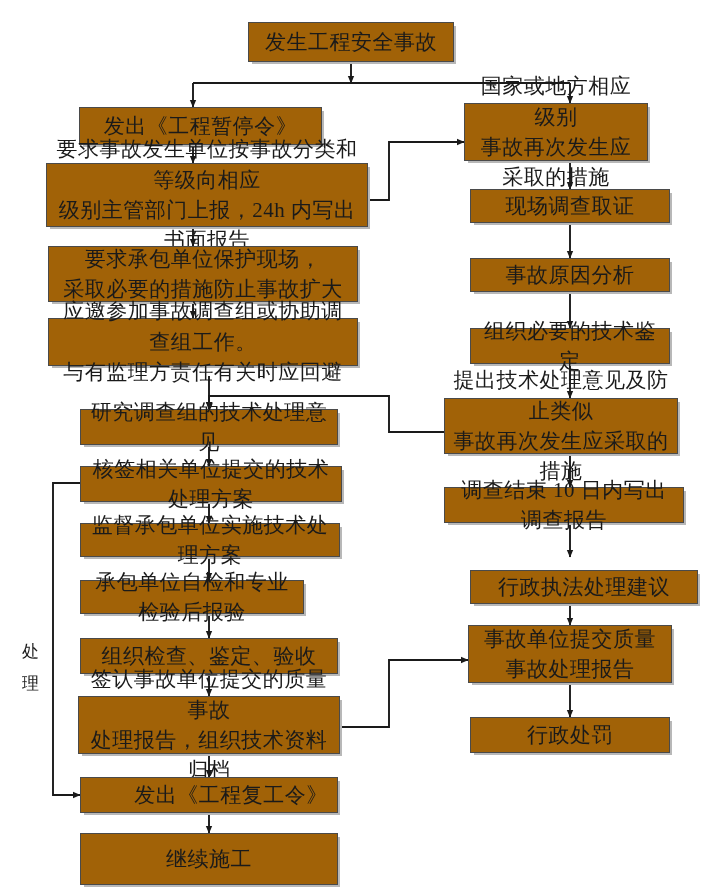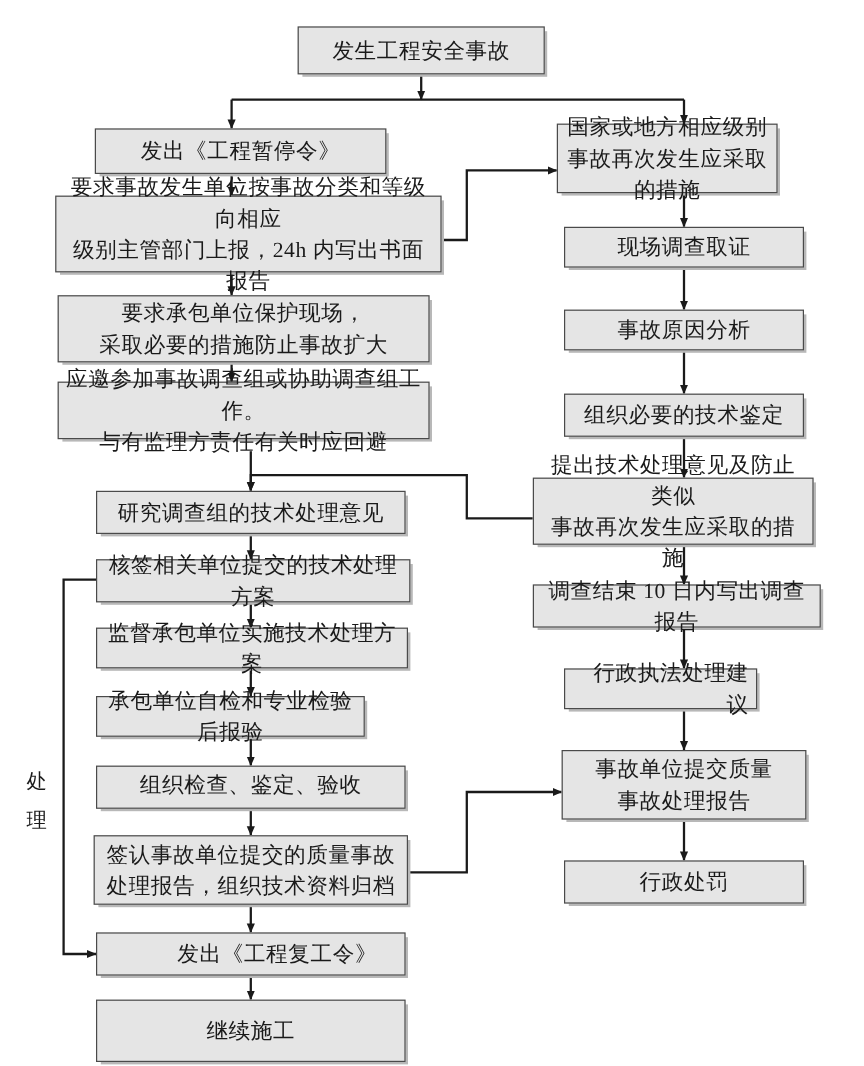--- a/index.html
+++ b/index.html
@@ -10,29 +10,29 @@
     font-family:"Liberation Serif","DejaVu Serif",serif;
     position:relative;
     overflow:hidden;
   }
   #canvas{position:absolute;left:0;top:0;width:720px;height:888px;}
   svg.lines{position:absolute;left:0;top:0;width:720px;height:888px;pointer-events:none;}
 
   .node{
     position:absolute;
     box-sizing:border-box;
-    background:#e5e5e5;
+    background:#a16207;
     border:1.5px solid #4a4a4a;
     box-shadow:3px 3px 0 -1px #b8b8b8;
     display:flex;
     align-items:center;
     justify-content:center;
     text-align:center;
     color:#1a1a1a;
-    font-size:18px;
+    font-size:21px;
     line-height:1.45;
     letter-spacing:0.5px;
     z-index:2;
   }
   .node span{display:block;width:100%;padding:0 6px;}
 
   .sidelabel{
     position:absolute;
     font-size:17px;
     color:#1a1a1a;
@@ -146,21 +146,21 @@
       <div class="node" style="left: 80px; top: 523px; width: 260px; height: 34px;">
         <span>
           <div>监督承包单位实施技术处理方案</div>
         </span>
       </div>
       <div class="node" style="left: 80px; top: 580px; width: 224px; height: 34px; justify-content: center;">
         <span>
           <div>承包单位自检和专业检验后报验</div>
         </span>
       </div>
-      <div class="node" style="left: 80px; top: 638px; width: 258px; height: 36px; font-family: Liberation Mono, monospace;">
+      <div class="node" style="left: 80px; top: 638px; width: 258px; height: 36px;">
         <span>
           <div>组织检查、鉴定、验收</div>
         </span>
       </div>
       <div class="node" style="left: 78px; top: 696px; width: 262px; height: 58px;">
         <span>
           <div>签认事故单位提交的质量事故</div>
           <div>处理报告，组织技术资料归档</div>
         </span>
       </div>
@@ -199,21 +199,21 @@
         <span>
           <div>提出技术处理意见及防止类似</div>
           <div>事故再次发生应采取的措施</div>
         </span>
       </div>
       <div class="node" style="left: 444px; top: 487px; width: 240px; height: 36px; justify-content: center;">
         <span>
           <div>调查结束 10 日内写出调查报告</div>
         </span>
       </div>
-      <div class="node" style="left: 470px; top: 557px; width: 161px; height: 34px; text-align: right;">
+      <div class="node" style="left: 470px; top: 570px; width: 228px; height: 34px;">
         <span>
           <div>行政执法处理建议</div>
         </span>
       </div>
       <div class="node" style="left: 468px; top: 625px; width: 204px; height: 58px;">
         <span>
           <div>事故单位提交质量</div>
           <div>事故处理报告</div>
         </span>
       </div>

